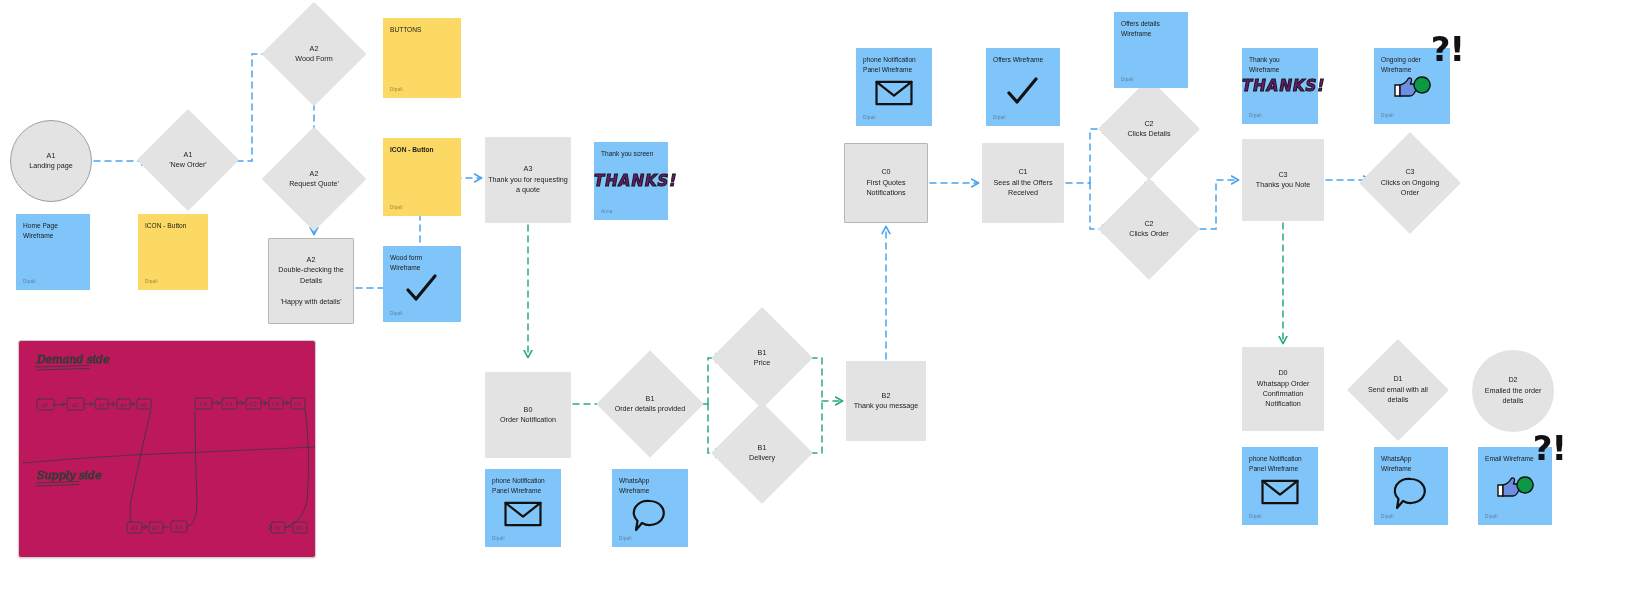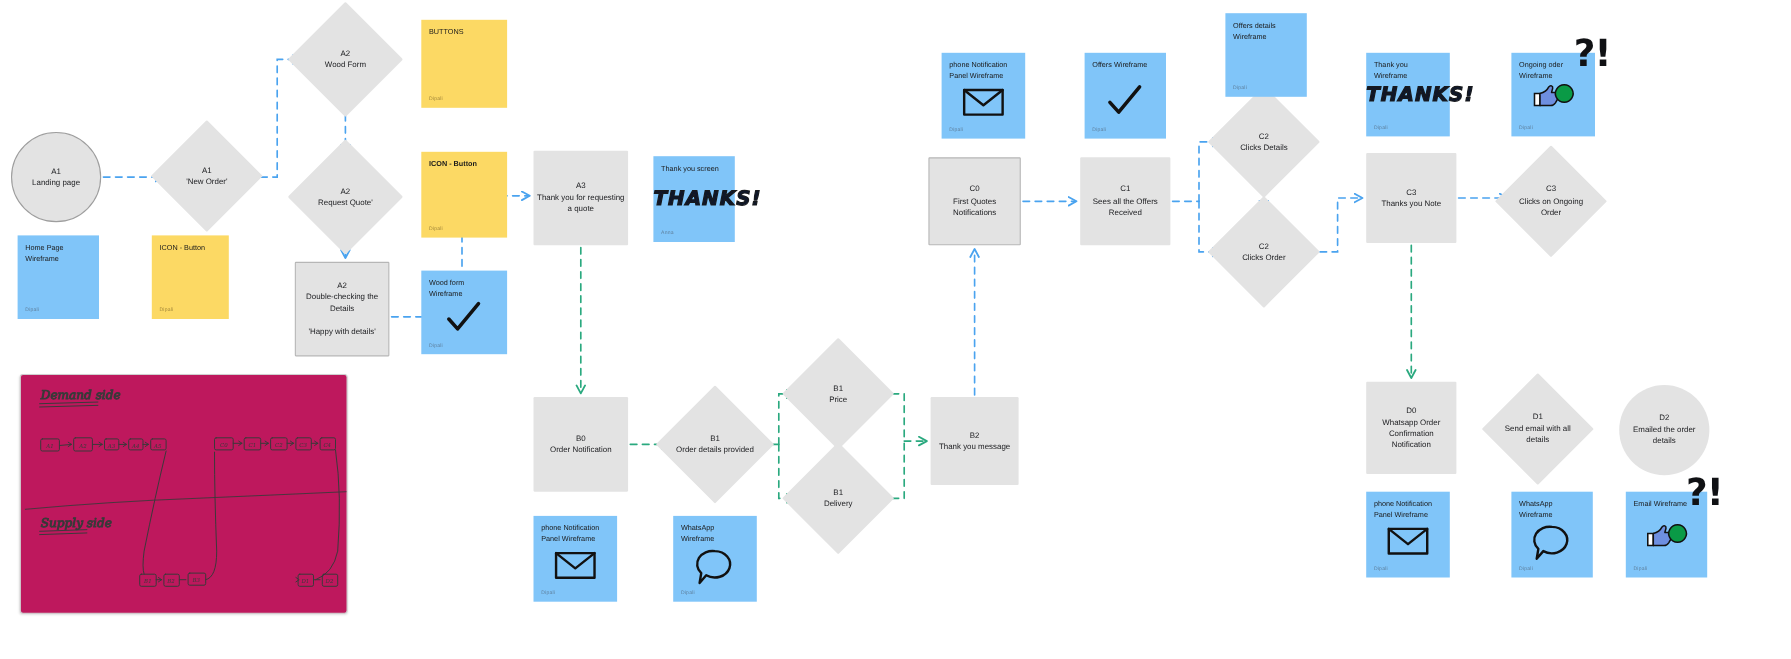--- a/index.html
+++ b/index.html
@@ -79,23 +79,23 @@
     pointer-events:none;
   }
   .thanks-word{
     position:absolute;
     left:0;right:0;top:50%;
     transform:translateY(-50%);
     text-align:center;
     font-family:"DejaVu Sans", sans-serif;
     font-weight:700;
     font-style:italic;
-    font-size:18px;
+    font-size:15px;
     letter-spacing:1px;
-    color:#0f172a;
+    color:#701a75;
     -webkit-text-stroke:1.1px #17191c;
     z-index:3;
   }
   .qmark{
     position:absolute;
     right:-14px;top:-16px;
     font-family:"DejaVu Sans", sans-serif;
     font-weight:700;
     font-size:34px;
     color:#101114;
@@ -200,21 +200,21 @@
       <div class="node rect sel" style="left: 268px; top: 238px; width: 86px; height: 86px;">
         <div class="txt">A2
 Double-checking the Details
 
 'Happy with details'</div>
       </div>
       <div class="node rect" style="left: 485px; top: 137px; width: 86px; height: 86px;">
         <div class="txt">A3
 Thank you for requesting a quote</div>
       </div>
-      <div class="node rect" style="left: 485px; top: 361px; width: 86px; height: 86px;">
+      <div class="node rect" style="left: 485px; top: 372px; width: 86px; height: 86px;">
         <div class="txt">B0
 Order Notification</div>
       </div>
       <div class="node diamond-wrap" style="left: 612px; top: 366px; width: 76px; height: 76px;">
         <div class="diamond-shape"></div>
         <div class="txt">B1
 Order details provided</div>
       </div>
       <div class="node diamond-wrap" style="left: 726px; top: 322px; width: 72px; height: 72px;">
         <div class="diamond-shape"></div>

